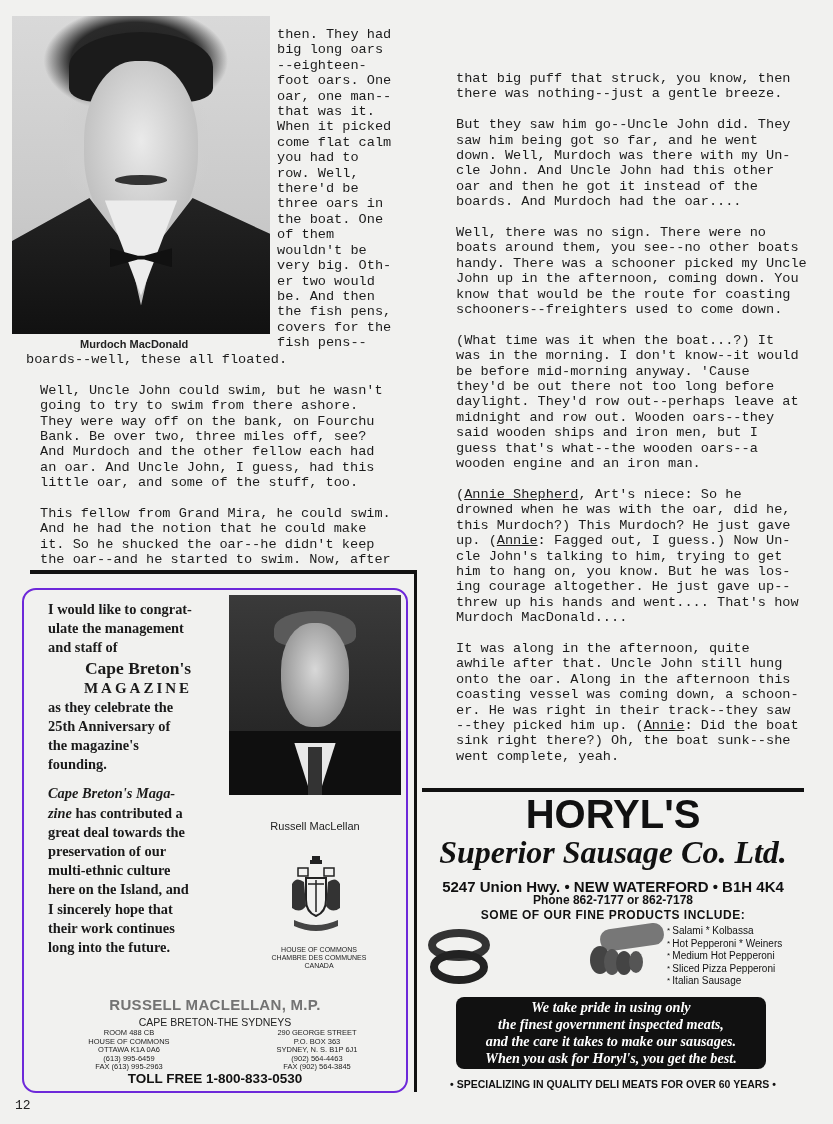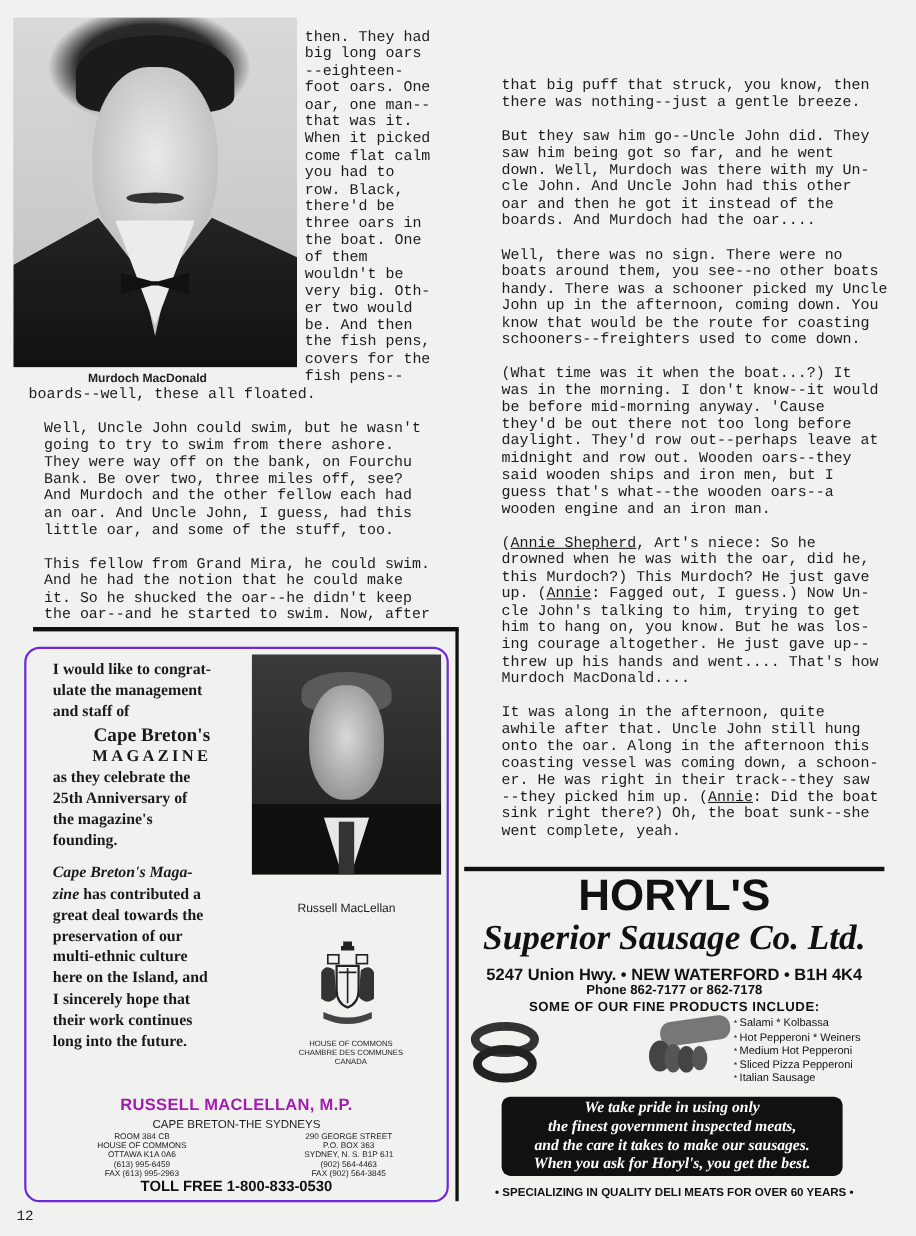--- a/index.html
+++ b/index.html
@@ -78,21 +78,21 @@
     background: linear-gradient(180deg, #3a3a3a 0%, #1e1e1e 100%); overflow: hidden;
   }
   #photo-russell .face { position: absolute; left: 30%; top: 14%; width: 40%; height: 52%; border-radius: 45%; background: radial-gradient(ellipse at 50% 45%, #d8d8d8, #8a8a8a 85%); }
   #photo-russell .hair { position: absolute; left: 26%; top: 8%; width: 48%; height: 18%; border-radius: 50% 50% 30% 30%; background: #5a5a5a; }
   #photo-russell .suit { position: absolute; left: 0; right: 0; bottom: 0; height: 32%; background: #0f0f0f; }
   #photo-russell .shirt { position: absolute; left: 38%; width: 24%; bottom: 0; height: 26%; background: #e8e8e8; clip-path: polygon(0 0, 100% 0, 60% 100%, 40% 100%); }
   #photo-russell .tie { position: absolute; left: 46%; width: 8%; bottom: 0; height: 24%; background: #333; }
   #caption-russell { position: absolute; left: 205px; top: 230px; width: 172px; text-align: center; font-family: "Liberation Sans", sans-serif; font-size: 11px; color: #222; }
   #coat-of-arms { position: absolute; left: 262px; top: 264px; width: 60px; height: 82px; }
   #house-text { position: absolute; left: 215px; top: 356px; width: 160px; text-align: center; font-family: "Liberation Sans", sans-serif; font-size: 7px; line-height: 8px; color: #222; }
-  #mp-name { position: absolute; left: 0; top: 406px; width: 382px; text-align: center; font-family: "Liberation Sans", sans-serif; font-weight: bold; font-size: 15px; color: #a21caf; letter-spacing: 0.3px; }
+  #mp-name { position: absolute; left: 0; top: 406px; width: 382px; text-align: center; font-family: "Liberation Sans", sans-serif; font-weight: bold; font-size: 15px; color: #737373; letter-spacing: 0.3px; }
   #mp-riding { position: absolute; left: 0; top: 426px; width: 382px; text-align: center; font-family: "Liberation Sans", sans-serif; font-size: 10.5px; color: #222; }
   .addr { position: absolute; top: 439px; width: 150px; text-align: center; font-family: "Liberation Sans", sans-serif; font-size: 7.5px; line-height: 8.6px; color: #222; }
   #addr-ottawa { left: 30px; }
   #addr-sydney { left: 218px; }
   #toll-free { position: absolute; left: 0; top: 481px; width: 382px; text-align: center; font-family: "Liberation Sans", sans-serif; font-weight: bold; font-size: 13.5px; color: #111; }
 
   
   #ad-horyls { left: 422px; top: 792px; width: 382px; height: 305px; }
   #horyls-name { position: absolute; left: 0; top: 2px; width: 382px; text-align: center; font-family: "Liberation Sans", sans-serif; font-weight: bold; font-size: 40px; line-height: 40px; color: #111; }
   #horyls-sub { position: absolute; left: 0; top: 42px; width: 382px; text-align: center; font-family: "Liberation Serif", "DejaVu Serif", serif; font-style: italic; font-weight: bold; font-size: 32px; line-height: 36px; color: #111; }
@@ -131,21 +131,21 @@
 <div id="wrap-col" class="abs mono">
     <div>then. They had</div>
     <div>big long oars</div>
     <div>--eighteen-</div>
     <div>foot oars. One</div>
     <div>oar, one man--</div>
     <div>that was it.</div>
     <div>When it picked</div>
     <div>come flat calm</div>
     <div>you had to</div>
-    <div>row. Black,</div>
+    <div>row. Well,</div>
     <div>there'd be</div>
     <div>three oars in</div>
     <div>the boat. One</div>
     <div>of them</div>
     <div>wouldn't be</div>
     <div>very big. Oth-</div>
     <div>er two would</div>
     <div>be. And then</div>
     <div>the fish pens,</div>
     <div>covers for the</div>
@@ -252,21 +252,21 @@
     <path d="M22 30 h16 M30 26 v32" stroke="#222" stroke-width="1.5"></path>
     <path d="M6 30 q4 -8 12 -2 l2 24 q-6 8 -14 2 z" fill="#333"></path>
     <path d="M54 30 q-4 -8 -12 -2 l-2 24 q6 8 14 2 z" fill="#333"></path>
     <path d="M8 66 q22 10 44 0 v6 q-22 10 -44 0z" fill="#444"></path>
   </svg>
   <div id="house-text" style="white-space:pre-line">HOUSE OF COMMONS
 CHAMBRE DES COMMUNES
 CANADA</div>
   <div id="mp-name">RUSSELL MACLELLAN, M.P.</div>
   <div id="mp-riding">CAPE BRETON-THE SYDNEYS</div>
-  <div id="addr-ottawa" class="addr" style="white-space:pre-line">ROOM 384 CB
+  <div id="addr-ottawa" class="addr" style="white-space:pre-line">ROOM 488 CB
 HOUSE OF COMMONS
 OTTAWA  K1A 0A6
 (613) 995-6459
 FAX (613) 995-2963</div>
   <div id="addr-sydney" class="addr" style="white-space:pre-line">290 GEORGE STREET
 P.O. BOX 363
 SYDNEY, N. S.  B1P 6J1
 (902) 564-4463
 FAX (902) 564-3845</div>
   <div id="toll-free">TOLL FREE 1-800-833-0530</div>

